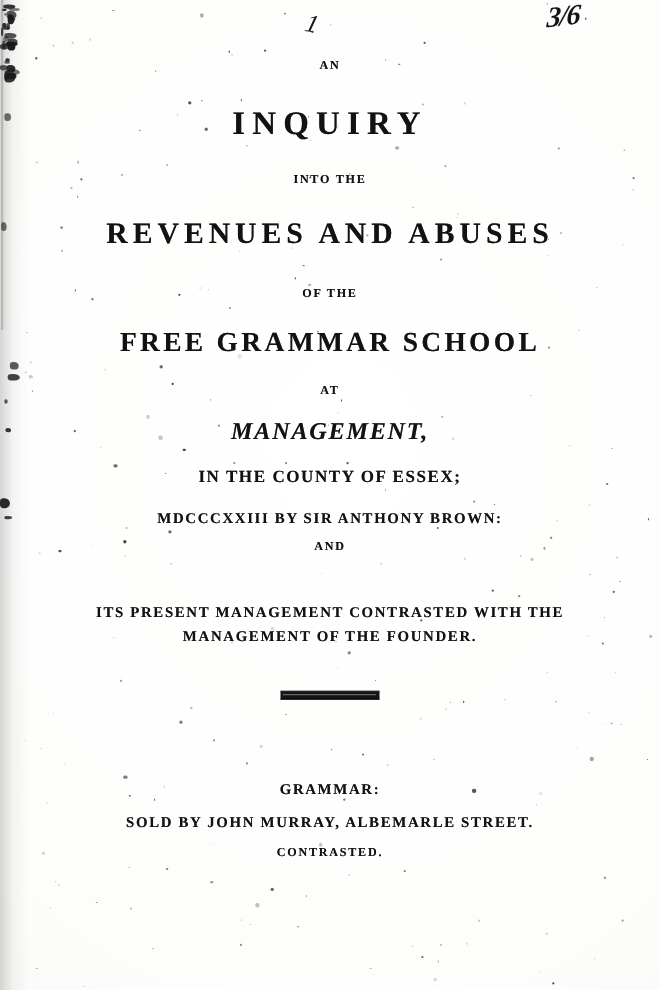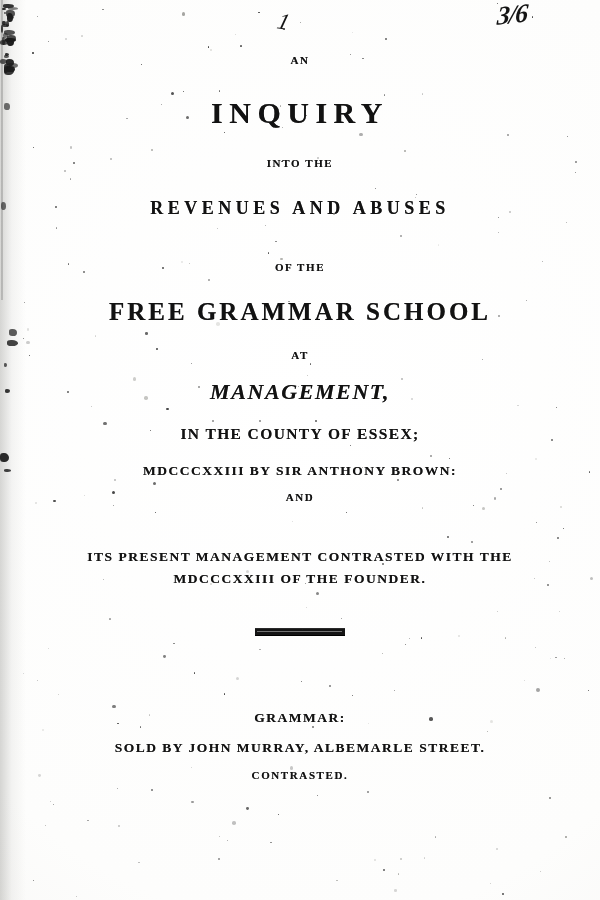--- a/index.html
+++ b/index.html
@@ -85,21 +85,21 @@
     font-size: 15.5px;
     letter-spacing: 1.4px;
     font-weight: 700;
   }
   .large {
     font-size: 25px;
     letter-spacing: 3.0px;
     font-weight: 700;
   }
   .xlarge {
-    font-size: 18px;
+    font-size: 27px;
     letter-spacing: 4.5px;
     font-weight: 700;
   }
   .headline {
     font-size: 30px;
     letter-spacing: 6.5px;
     font-weight: 700;
   }
   .italic-place {
     font-size: 22px;
@@ -218,21 +218,21 @@
     <div class="line tiny" style="top:158px">INTO THE</div>
     <div class="line xlarge" style="top:199px">REVENUES AND ABUSES</div>
     <div class="line tiny" style="top:262px">OF THE</div>
     <div class="line large" style="top:299px">FREE GRAMMAR SCHOOL</div>
     <div class="line tiny" style="top:350px">AT</div>
     <div class="line italic-place" style="top:381px">MANAGEMENT,</div>
     <div class="line medium" style="top:426px">IN THE COUNTY OF ESSEX;</div>
     <div class="line small" style="top:464px">MDCCCXXIII BY SIR ANTHONY BROWN:</div>
     <div class="line tiny" style="top:492px">AND</div>
     <div class="line small" style="top:550px">ITS PRESENT MANAGEMENT CONTRASTED WITH THE</div>
-    <div class="line small" style="top:572px">MDCCCXXIII OF THE FOUNDER.</div>
+    <div class="line small" style="top:572px">MANAGEMENT OF THE FOUNDER.</div>
 
   </div>
 
   <div id="ornament-rule"></div>
 
   <div id="imprint-block">
     <div class="line small" style="top:711px">GRAMMAR:</div>
     <div class="line small" style="top:741px">SOLD BY JOHN MURRAY, ALBEMARLE STREET.</div>
     <div class="line tiny" style="top:770px">CONTRASTED.</div>
   </div>

